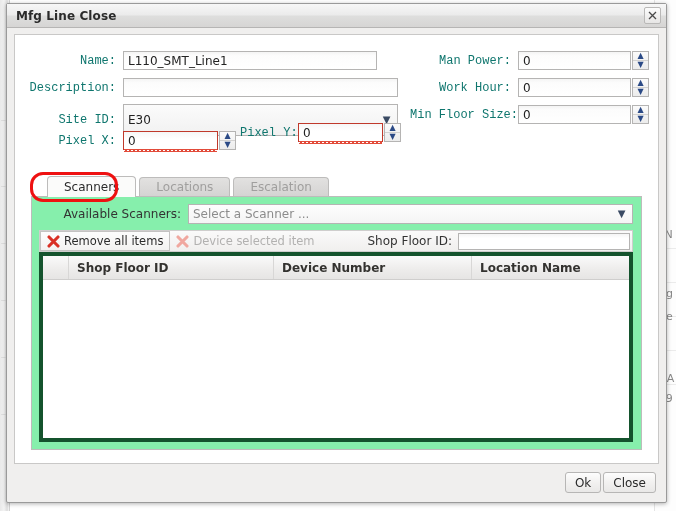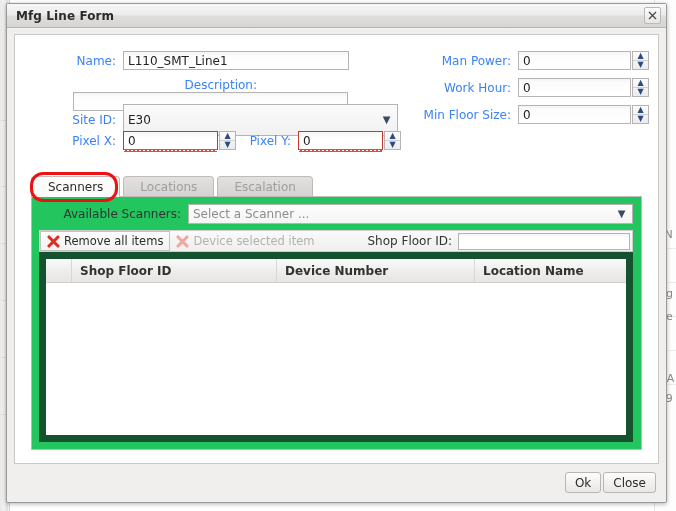--- a/index.html
+++ b/index.html
@@ -80,22 +80,22 @@
     position: relative;
     overflow: hidden;
   }
 
   
   .form-top {
     position: absolute; left: 0; top: 0; right: 0; height: 110px;
   }
   .frow { position: absolute; display: flex; align-items: center; }
   .flabel {
-    font-size: 12px; color: #3b82f6; text-align: right;
-    padding-right: 7px; white-space: nowrap;
+    font-size: 12px; color: #0f766e; text-align: right;
+    padding-right: 7px; white-space: nowrap; font-family: Liberation Mono, monospace;
   }
   .finput {
     height: 19px;
     border: 1px solid #b5b4b3;
     background: linear-gradient(to bottom,#f4f4f4 0%,#fcfcfc 22%,#ffffff 100%);
     font-size: 12px; color: #222;
     padding: 0 4px;
     display: flex; align-items: center;
     font-family: "DejaVu Sans", "Liberation Sans", sans-serif;
     outline: none;
@@ -141,22 +141,22 @@
     position: absolute; left: 0; right: 0; bottom: -3px; height: 3px;
     background-image:
       linear-gradient(45deg, transparent 40%, #e24b3a 40%, #e24b3a 60%, transparent 60%),
       linear-gradient(-45deg, transparent 40%, #e24b3a 40%, #e24b3a 60%, transparent 60%);
     background-size: 4px 3px;
     background-repeat: repeat-x;
   }
 
   
   .tabstrip {
-    position: absolute; left: 16px; top: 141px; right: 16px; height: 21px;
-    display: flex; align-items: flex-start;
+    position: absolute; left: 32px; top: 141px; right: 16px; height: 21px;
+    display: flex; align-items: center;
   }
   .tab {
     height: 20px;
     padding: 0 16px;
     margin-right: 3px;
     display: flex; align-items: center;
     font-size: 12px;
     border: 1px solid #bdbcbb;
     border-bottom: none;
     border-radius: 4px 4px 0 0;
@@ -169,21 +169,21 @@
     height: 21px;
     z-index: 3;
   }
   .tab.inactive {
     background: linear-gradient(to bottom,#e2e1e0,#d4d3d2);
     color: #a09f9e;
   }
   .tabcontent {
     position: absolute; left: 16px; top: 161px; right: 16px; bottom: 13px;
     border: 1px solid #bdbcbb;
-    background: #22c55e;
+    background: #86efac;
     z-index: 2;
     padding-left: 37px;
   }
 
   
   .scanner-row {
     position: absolute; left: 0; top: 7px; right: 8px; height: 20px;
     display: flex; align-items: center;
   }
   .scanner-label {
@@ -225,21 +225,21 @@
   .tb-input {
     width: 172px; height: 17px; margin-right: 2px;
     border: 1px solid #b5b4b3;
     background: linear-gradient(to bottom,#f5f5f5 0%,#ffffff 30%,#ffffff 100%);
     font-size: 12px; color: #222; padding: 0 3px;
   }
 
   
   .grid {
     position: absolute; left: 7px; right: 8px; top: 55px; bottom: 7px;
-    border: 7px solid #14532d;
+    border: 4px solid #14532d;
     background: #ffffff;
     display: flex; flex-direction: column; gap: 18px;
   }
   .grid-head {
     display: flex; height: 24px; flex: 0 0 24px;
     background: linear-gradient(to bottom,#fafafa 0%,#eeedec 55%,#e6e5e4 100%);
     border-bottom: 1px solid #cfcecd;
   }
   .gh-cell {
     display: flex; align-items: center;
@@ -302,38 +302,38 @@
     <div class="bg-frag" style="top:287px">ng</div>
     <div class="bg-frag" style="top:310px">ne</div>
     <div class="bg-frag" style="top:372px">CA</div>
     <div class="bg-frag" style="top:392px">e9</div>
   </div>
 </div>
 
 <div id="dialog">
 
   <div class="titlebar">
-    <span class="title-text">Mfg Line Form</span>
+    <span class="title-text">Mfg Line Close</span>
     <div class="title-close">
       <svg width="9" height="9" viewBox="0 0 9 9" aria-hidden="true">
         <path d="M1 1 L8 8 M8 1 L1 8" stroke="#4a4a4a" stroke-width="1.3" fill="none"></path>
       </svg>
     </div>
   </div>
 
   <div class="dialog-body">
 
     <div class="form-top">
 
       <div class="frow" style="left:0;top:16px;width:390px;">
         <div class="flabel" style="width:108px">Name:</div>
-        <div class="finput" style="width:226px">L110_SMT_Line1</div>
-      </div>
-
-      <div class="frow" style="left:0;top:43px;width:390px;flex-direction:column;">
+        <div class="finput" style="width:254px">L110_SMT_Line1</div>
+      </div>
+
+      <div class="frow" style="left:0;top:43px;width:390px;">
         <div class="flabel" style="width:108px">Description:</div>
         <div class="finput" style="width:275px"></div>
       </div>
 
       <div class="frow" style="left:0;top:69px;width:390px;">
         <div class="flabel" style="width:108px">Site ID:</div>
         <div class="fselect" style="width:275px">
           <span>E30</span>
           <span class="caret">▼</span>
         </div>
@@ -346,21 +346,21 @@
             <span>0</span>
             <span class="squiggle"></span>
           </div>
           <div class="spin-btns">
             <div class="sb up">▲</div>
             <div class="sb down">▼</div>
           </div>
         </div>
       </div>
 
-      <div class="frow" style="left:225px;top:96px;align-items:center;">
+      <div class="frow" style="left:225px;top:88px;align-items:center;">
         <div class="flabel" style="width:58px">Pixel Y:</div>
         <div class="spin-wrap">
           <div class="finput invalid" style="width:85px">
             <span>0</span>
             <span class="squiggle"></span>
           </div>
           <div class="spin-btns">
             <div class="sb up">▲</div>
             <div class="sb down">▼</div>
           </div>

